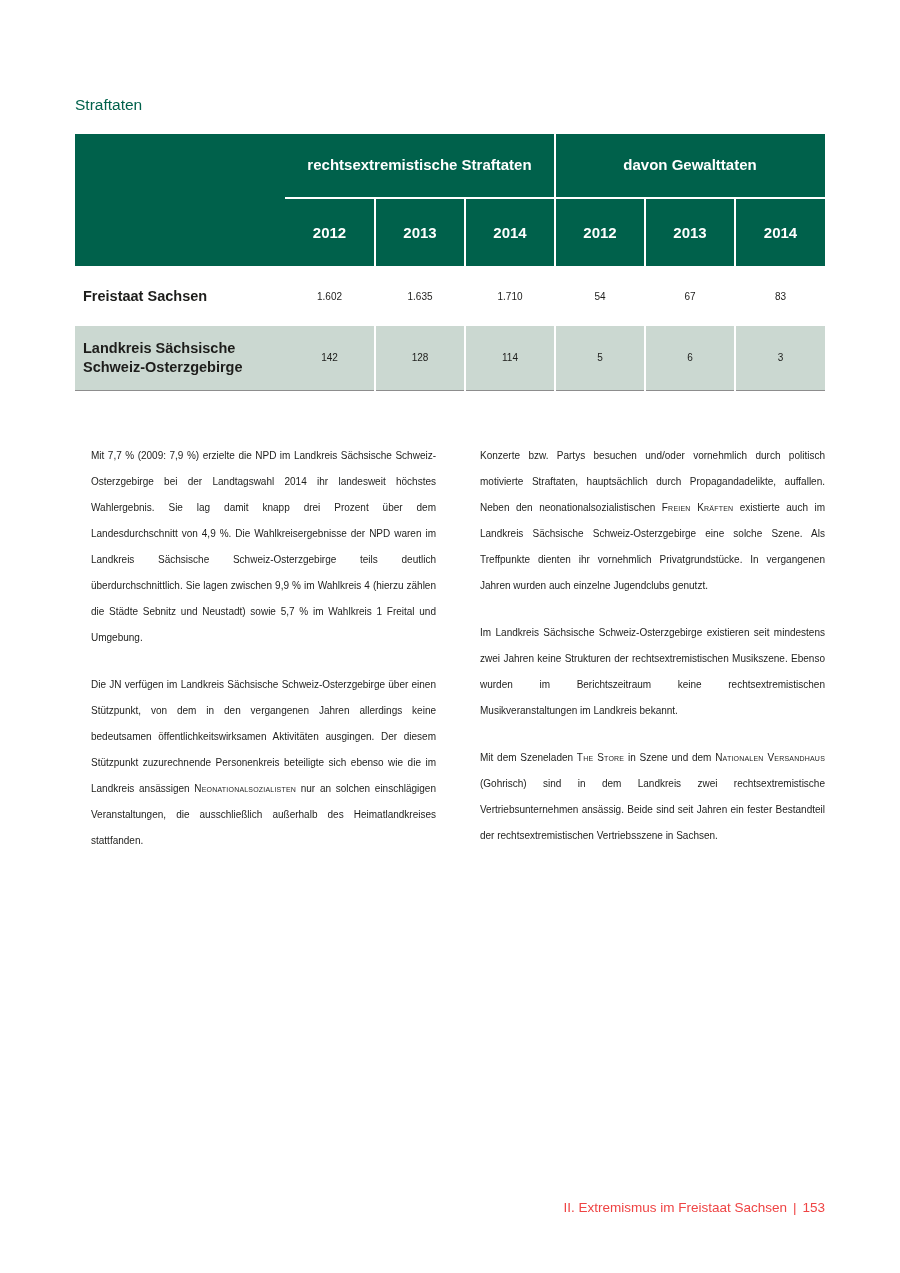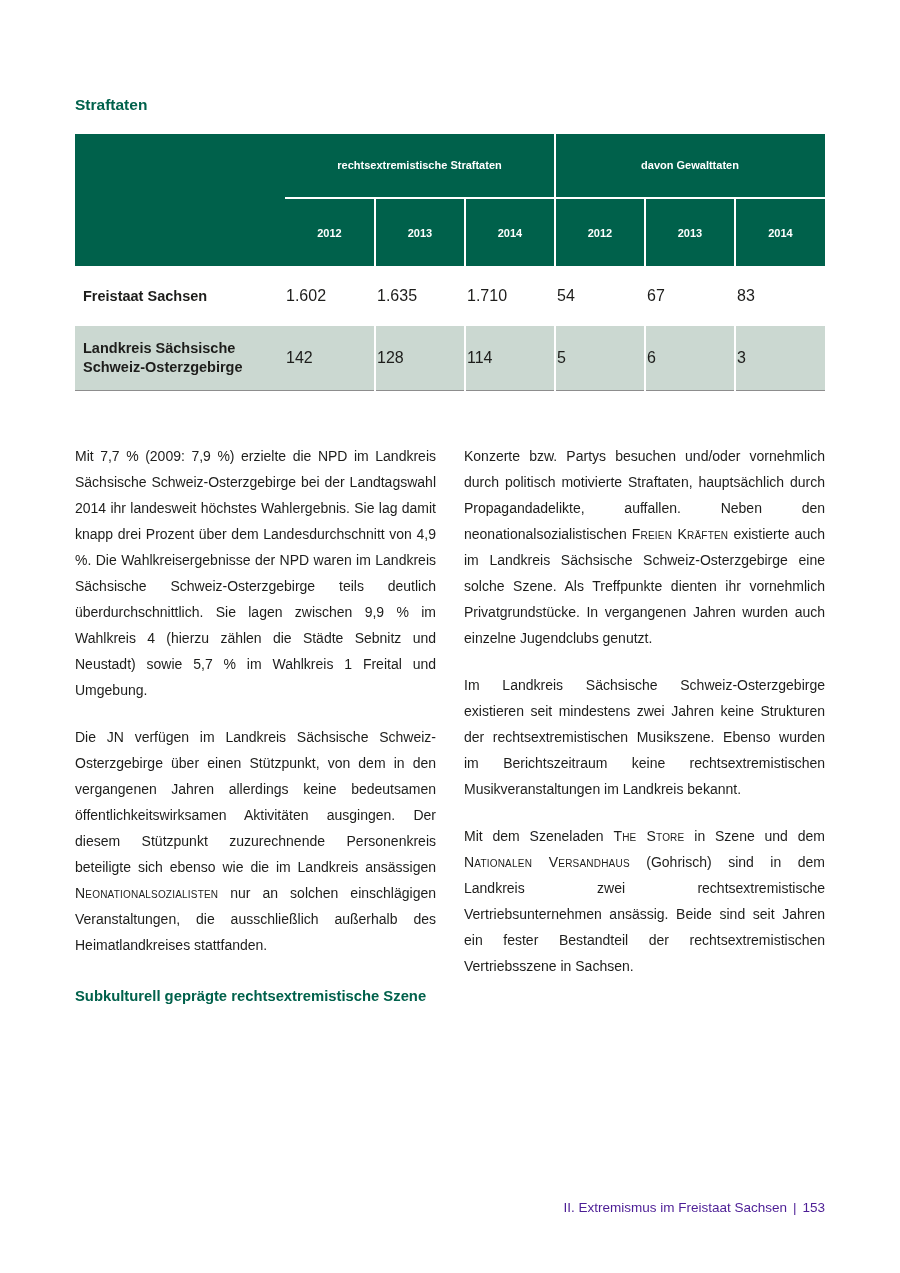--- a/index.html
+++ b/index.html
@@ -17,52 +17,52 @@
   }
   .page{
     position:relative;
     width:900px;height:1273px;
     padding:96px 75px 0 75px;
   }
   
   .section-heading{
     margin:0 0 20px 0;
     font-size:15.5px;
-    font-weight:bold;
+    font-weight:normal;
     color:var(--green);
   }
   
   table.stats{
     width:100%;
     border-collapse:collapse;
     table-layout:fixed;
   }
   table.stats col.c-label{width:28%;}
   table.stats col.c-val{width:12%;}
   table.stats th{
     background:var(--green);
     color:#ffffff;
     font-weight:bold;
-    font-size:11px;
+    font-size:15px;
     text-align:center;
     vertical-align:middle;
   }
   th.group{
     height:64px;
     padding:6px 14px;
     line-height:1.35;
     border-bottom:2px solid #ffffff;
   }
   th.group.g2{border-left:2px solid #ffffff;padding-left:13px;}
   th.year{height:68px;}
   th.year:not(.first){border-left:2px solid #ffffff;}
   tbody td{
     height:60px;
-    font-size:16px;
-    text-align:left;
+    font-size:10px;
+    text-align:center;
     vertical-align:middle;
   }
   tbody td.label{
     text-align:left;
     padding:6px 10px 6px 8px;
     font-weight:bold;
     font-size:14.5px;
     line-height:1.3;
   }
   tr.row-shaded td{background:var(--shaded);}
@@ -73,43 +73,43 @@
   .columns{
     display:flex;
     gap:28px;
     margin-top:52px;
   }
   .col{
     flex:1;
     min-width:0;
   }
   .col p{
-    margin:0 0 21px 0;
-    font-size:14px;
+    margin:0 0 21px 16px;
+    font-size:10px;
     line-height:26px;
     text-align:justify;
     hyphens:auto;
   }
   .col h3{
     margin:26px 0 15px 0;
     font-size:14.8px;
     line-height:25px;
     font-weight:bold;
     color:var(--green);
     text-align:justify;
   }
   .col h3:first-child{margin-top:0;}
   .sc{font-variant:small-caps;letter-spacing:0.2px;}
   
   .footer{
     position:absolute;
     top:1200px;
     right:75px;
     font-size:13.5px;
-    color:#4c1d95;
+    color:#ef4444;
     white-space:nowrap;
   }
   .footer .sep{margin:0 6px;}
 </style>
 </head>
 <body>
 
 <div class="page">
 
   <h2 class="section-heading">Straftaten</h2>
@@ -158,21 +158,20 @@
         <td class="val">6</td>
         <td class="val">3</td>
       </tr>
     </tbody>
   </table>
 
   <div class="columns">
     <div class="col" id="col-left">
         <p><span>Mit 7,7 % (2009: 7,9 %) erzielte die NPD im Landkreis Sächsische Schweiz-Osterzgebirge bei der Landtagswahl 2014 ihr landesweit höchstes Wahlergebnis. Sie lag damit knapp drei Prozent über dem Landesdurchschnitt von 4,9 %. Die Wahlkreisergebnisse der NPD waren im Landkreis Sächsische Schweiz-Osterzgebirge teils deutlich überdurchschnittlich. Sie lagen zwischen 9,9 % im Wahlkreis 4 (hierzu zählen die Städte Sebnitz und Neustadt) sowie 5,7 % im Wahlkreis 1 Freital und Umgebung.</span></p>
         <p><span>Die JN verfügen im Landkreis Sächsische Schweiz-Osterzgebirge über einen Stützpunkt, von dem in den vergangenen Jahren allerdings keine bedeutsamen öffentlichkeitswirksamen Aktivitäten ausgingen. Der diesem Stützpunkt zuzurechnende Personenkreis beteiligte sich ebenso wie die im Landkreis ansässigen </span><span class="sc">Neonationalsozialisten</span><span> nur an solchen einschlägigen Veranstaltungen, die ausschließlich außerhalb des Heimatlandkreises stattfanden.</span></p>
-        <h3><span>Subkulturell geprägte rechtsextremistische Szene</span></h3>
       </div>
     <div class="col" id="col-right">
         <p><span>Konzerte bzw. Partys besuchen und/oder vornehmlich durch politisch motivierte Straftaten, hauptsächlich durch Propagandadelikte, auffallen. Neben den neonationalsozialistischen </span><span class="sc">Freien Kräften</span><span> existierte auch im Landkreis Sächsische Schweiz-Osterzgebirge eine solche Szene. Als Treffpunkte dienten ihr vornehmlich Privatgrundstücke. In vergangenen Jahren wurden auch einzelne Jugendclubs genutzt.</span></p>
         <p><span>Im Landkreis Sächsische Schweiz-Osterzgebirge existieren seit mindestens zwei Jahren keine Strukturen der rechtsextremistischen Musikszene. Ebenso wurden im Berichtszeitraum keine rechtsextremistischen Musikveranstaltungen im Landkreis bekannt.</span></p>
         <p><span>Mit dem Szeneladen </span><span class="sc">The Store</span><span> in Szene und dem </span><span class="sc">Nationalen Versandhaus</span><span> (Gohrisch) sind in dem Landkreis zwei rechtsextremistische Vertriebsunternehmen ansässig. Beide sind seit Jahren ein fester Bestandteil der rechtsextremistischen Vertriebsszene in Sachsen.</span></p>
       </div>
   </div>
 
   <div class="footer">
     <span>II. Extremismus im Freistaat Sachsen</span><span class="sep">|</span><span>153</span>

